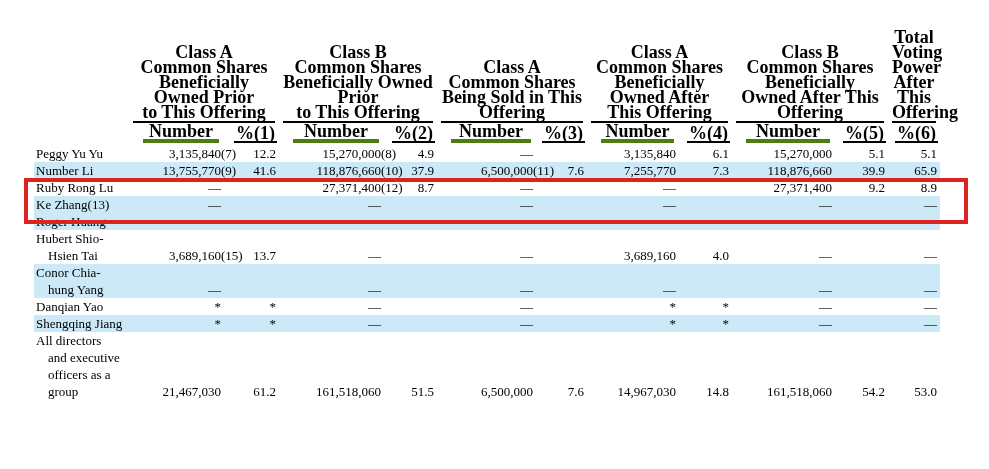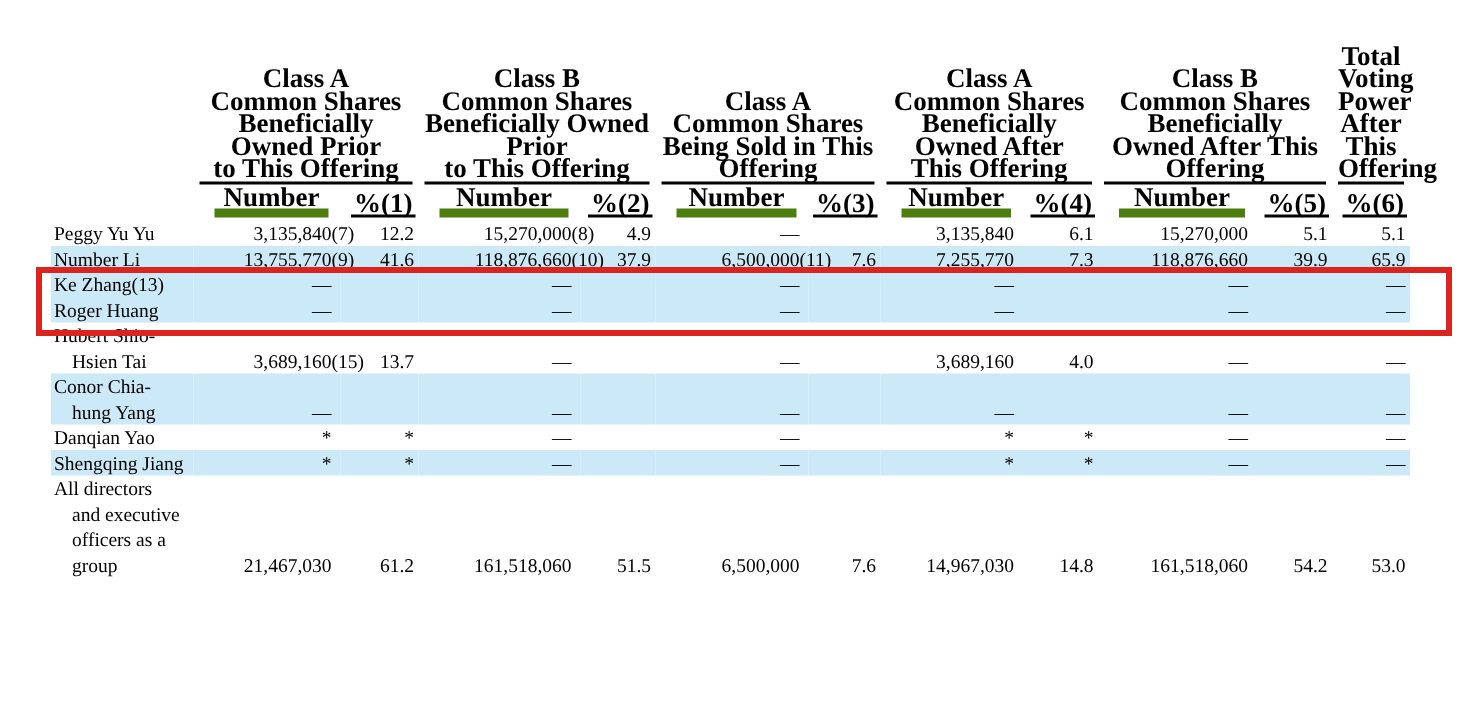--- a/index.html
+++ b/index.html
@@ -27,21 +27,21 @@
   thead th {
     font-weight:bold; vertical-align:bottom; padding:0;
     font-size:18px; line-height:15px; text-align:center;
   }
   thead .grp {
     border-bottom:2px solid #000;
     margin:0 4px; padding-bottom:1px;
   }
   thead tr.subrow th { padding-top:1px; padding-bottom:2px; }
   thead .sub.num {
-    border-bottom:6px solid #4d7c0f;
+    border-bottom:4px solid #4d7c0f;
     margin:0 8px 0 14px; 
   }
   thead .sub.pct { text-align:right; padding-right:2px; }
   thead .sub.pct span {
     display:inline-block; border-bottom:2px solid #000; padding:0 2px;
   }
 
   tbody td {
     font-size:13px; line-height:17px;
     vertical-align:bottom; padding:0;
@@ -200,20 +200,36 @@
           <td class="num">118,876,660<span class="fn">(10)</span></td>
           <td class="pct">37.9</td>
           <td class="num">6,500,000<span class="fn">(11)</span></td>
           <td class="pct">7.6</td>
           <td class="num">7,255,770</td>
           <td class="pct">7.3</td>
           <td class="num">118,876,660</td>
           <td class="pct">39.9</td>
           <td class="pct">65.9</td>
         </tr>
+        <tr>
+          <td class="name">
+            <div class="n0">Ruby Rong Lu</div>
+          </td>
+          <td class="num">—</td>
+          <td class="pct"></td>
+          <td class="num">27,371,400<span class="fn">(12)</span></td>
+          <td class="pct">8.7</td>
+          <td class="num">—</td>
+          <td class="pct"></td>
+          <td class="num">—</td>
+          <td class="pct"></td>
+          <td class="num">27,371,400</td>
+          <td class="pct">9.2</td>
+          <td class="pct">8.9</td>
+        </tr>
         <tr class="shaded">
           <td class="name">
             <div class="n0">Ke Zhang(13)</div>
           </td>
           <td class="num">—</td>
           <td class="pct"></td>
           <td class="num">—</td>
           <td class="pct"></td>
           <td class="num">—</td>
           <td class="pct"></td>

